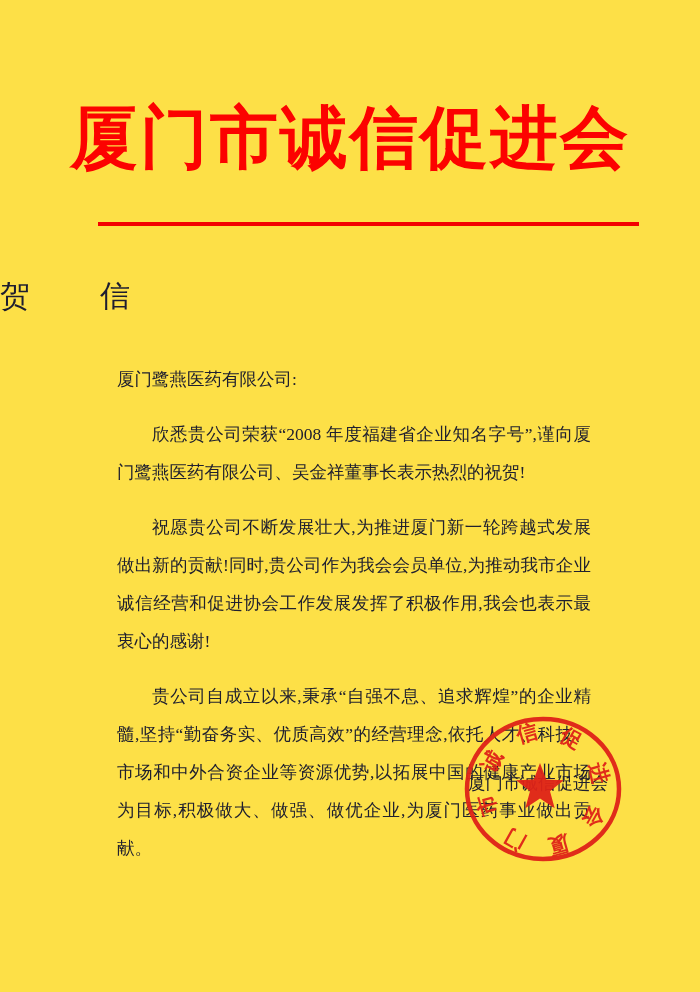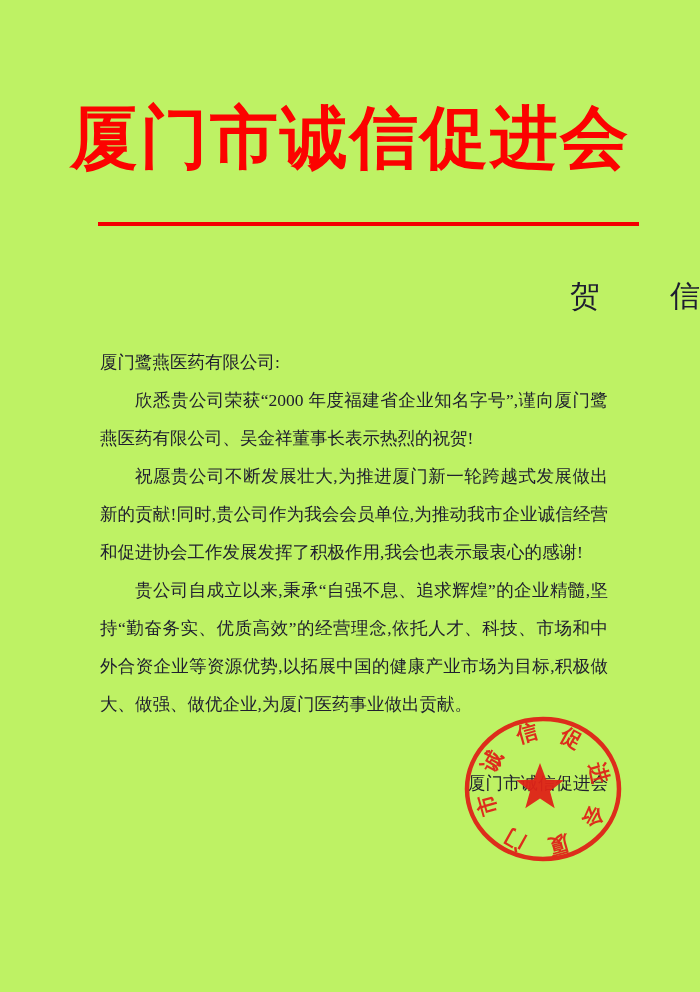--- a/index.html
+++ b/index.html
@@ -1,40 +1,40 @@
 <!DOCTYPE html>
 <html><head>
 <meta charset="utf-8">
 <style>
   html,body{margin:0;padding:0;}
   body{background:#fbfbf9;font-family:"Liberation Serif","DejaVu Serif",serif;}
   .page{
     position:relative;width:700px;height:992px;margin:0 auto;
-    background:#bef264;overflow:hidden;
+    background:#fde047;overflow:hidden;
   }
   .letterhead-title{
     position:absolute;top:96px;left:0;width:100%;
     text-align:center;font-weight:bold;font-size:68px;line-height:1.25;
     letter-spacing:2px;color:#fc0200;white-space:nowrap;
   }
   .title-rule{
     position:absolute;top:222px;left:98px;width:541px;height:4px;
     background:#f30000;
   }
   .letter-heading{
     position:absolute;top:276px;left:0;width:100%;
-    text-align:right;font-size:30px;color:#1d1d30;white-space:nowrap;
+    text-align:left;font-size:30px;color:#1d1d30;white-space:nowrap;
   }
   .letter-heading .gap{display:inline-block;width:70px;}
   .letter-body{
     position:absolute;top:343px;left:100px;width:508px;
     font-size:17.5px;line-height:38px;color:#20202f;
     text-align:justify;text-justify:inter-ideograph;
   }
-  .letter-body p{margin:0;}
+  .letter-body p{margin:17px;}
   .letter-body p.indent{text-indent:2em;}
   .signature-block{
     position:absolute;top:764px;right:92px;
     font-size:17.5px;line-height:38px;color:#20202f;
     text-align:right;white-space:nowrap;
   }
   .seal{
     position:absolute;left:462px;top:714px;width:164px;height:152px;
     opacity:0.95;
   }
@@ -53,21 +53,21 @@
 
   <div class="title-rule"></div>
 
   <div class="letter-heading">
     <span>贺</span><span class="gap"></span><span>信</span>
   </div>
 
   <div class="letter-body">
     <p>厦门鹭燕医药有限公司:</p>
     <div>
-        <p class="indent">欣悉贵公司荣获“2000 年度福建省企业知名字号”,谨向厦门鹭燕医药有限公司、吴金祥董事长表示热烈的祝贺!</p>
+        <p class="indent">欣悉贵公司荣获“2008 年度福建省企业知名字号”,谨向厦门鹭燕医药有限公司、吴金祥董事长表示热烈的祝贺!</p>
         <p class="indent">祝愿贵公司不断发展壮大,为推进厦门新一轮跨越式发展做出新的贡献!同时,贵公司作为我会会员单位,为推动我市企业诚信经营和促进协会工作发展发挥了积极作用,我会也表示最衷心的感谢!</p>
         <p class="indent">贵公司自成立以来,秉承“自强不息、追求辉煌”的企业精髓,坚持“勤奋务实、优质高效”的经营理念,依托人才、科技、市场和中外合资企业等资源优势,以拓展中国的健康产业市场为目标,积极做大、做强、做优企业,为厦门医药事业做出贡献。</p>
       </div>
   </div>
 
   <div class="signature-block">
     <div>厦门市诚信促进会</div>
   </div>
 
   <div class="seal">

